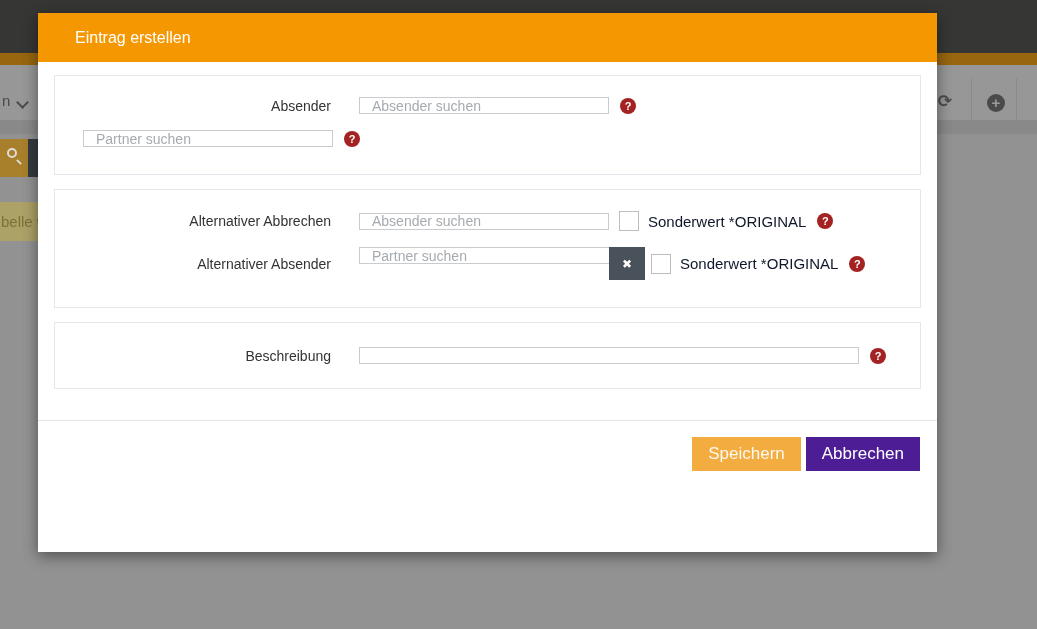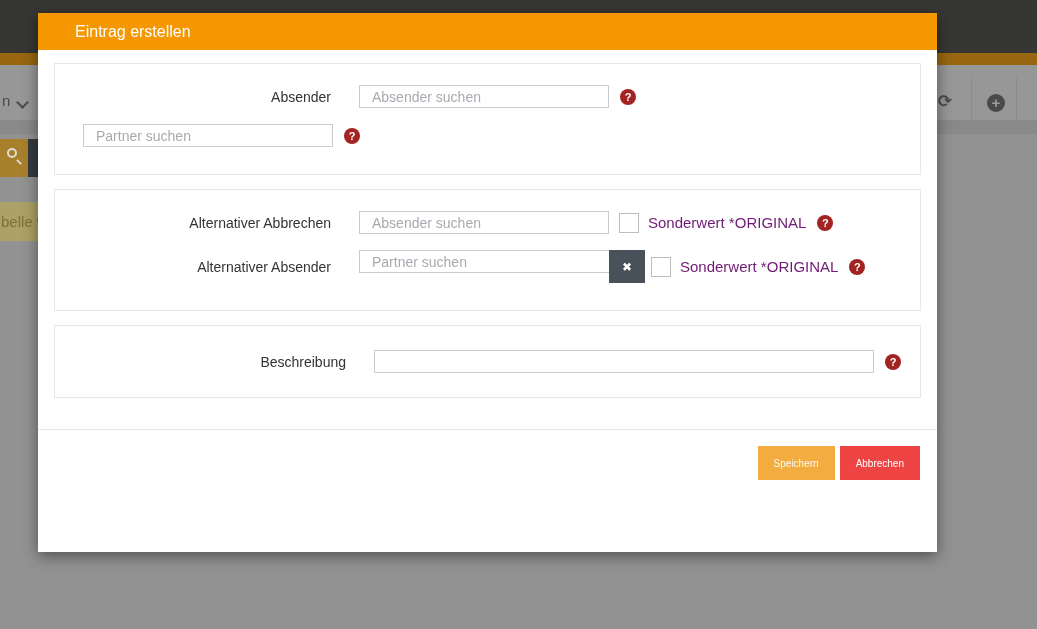--- a/index.html
+++ b/index.html
@@ -23,50 +23,50 @@
   .mag { position:absolute; left:7px; top:9px; width:10px; height:10px; border:2px solid #DEDDD8; border-radius:50%; }
   .mag::after { content:""; position:absolute; left:9px; top:9px; width:2px; height:6px;
     background:#DEDDD8; transform:rotate(-45deg); }
   .dark-block { position:absolute; left:28px; top:139px; width:30px; height:38px; background:#343B40; }
   .info-bar { position:absolute; left:0; top:202px; width:420px; height:39px; background:#ACA166;
     color:#7D7136; font-size:15px; line-height:39px; padding-left:1px; white-space:nowrap; overflow:hidden; }
 
   
   .modal { position:absolute; left:38px; top:13px; width:899px; height:539px; background:#fff;
     box-shadow:0 4px 14px rgba(0,0,0,0.45); }
-  .modal-header { height:37px; background:#F59700; display:flex; align-items:center; padding-left:37px; }
+  .modal-header { height:49px; background:#F59700; display:flex; align-items:center; padding-left:37px; }
   .modal-title { color:#fff; font-size:16px; }
   .modal-body { padding:13px 16px 0 16px; }
   .box { border:1px solid #E2E8EE; padding:21px 0 27px 0; margin-bottom:14px; }
-  .box.single { padding:24px 15px; }
+  .box.single { padding:24px 0; }
   .frow { display:flex; align-items:center; margin-bottom:16px; }
   .frow:last-child { margin-bottom:0; }
   .lbl { width:276px; text-align:right; font-size:14px; font-weight:normal; color:#333;
     padding-right:0; flex:0 0 276px; }
   .gap { width:28px; flex:0 0 28px; }
-  .inp { width:250px; height:23px; border:1px solid #C9CCCE; padding:0 12px; font-size:14px;
+  .inp { width:250px; height:17px; border:1px solid #C9CCCE; padding:0 12px; font-size:14px;
     color:#333; outline:none; font-family:inherit; }
   .inp::placeholder { color:#A6ABB0; opacity:1; }
   .inp.wide { width:500px; }
   .inp-group { display:flex; }
   .inp-group .inp { border-right:none; }
   .clear-btn { width:36px; height:33px; background:#49525A; color:#fff; border:none;
     font-size:12px; cursor:pointer; display:flex; align-items:center; justify-content:center; }
   .help { width:16px; height:16px; border-radius:50%; background:#A32222; color:#fff;
     font-size:11px; font-weight:bold; display:flex; align-items:center; justify-content:center;
     margin-left:11px; flex:0 0 16px; cursor:pointer; }
   .cb { width:20px; height:20px; background:#fff; border:1px solid #BDBDBD; margin-left:10px;
     flex:0 0 20px; cursor:pointer; }
-  .cb-label { font-size:15px; color:#701a75; margin-left:9px; white-space:nowrap; }
+  .cb-label { font-size:15px; color:#0f172a; margin-left:9px; white-space:nowrap; }
   .modal-footer { border-top:1px solid #E6E6E6; margin-top:31px; padding:16px 17px 13px 17px;
     display:flex; justify-content:flex-end; gap:5px; }
-  .btn { height:34px; border:none; padding:0 16px; font-size:10px; cursor:pointer;
+  .btn { height:34px; border:none; padding:0 16px; font-size:17px; cursor:pointer;
     font-family:inherit; display:flex; align-items:center; }
   .btn-save { background:#F2AC40; color:rgba(255,255,255,0.92); }
-  .btn-cancel { background:#ef4444; color:#fff; }
+  .btn-cancel { background:#4c1d95; color:#fff; }
 </style>
 </head>
 <body>
 
 <div class="screen">
   <div class="topbar"></div>
   <div class="accent-strip"></div>
   <div class="toolbar"></div>
   <div class="toolbar-sub"></div>
   <span class="dd-text">n</span>

